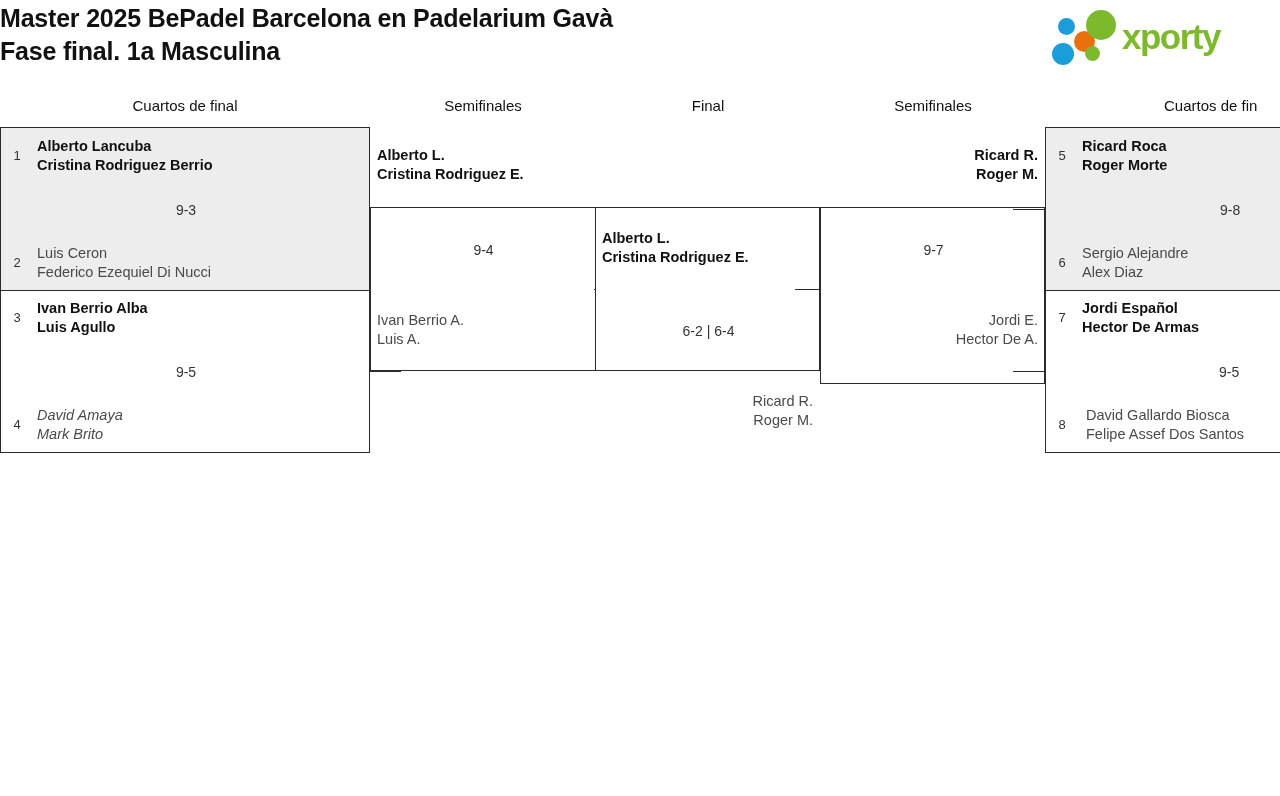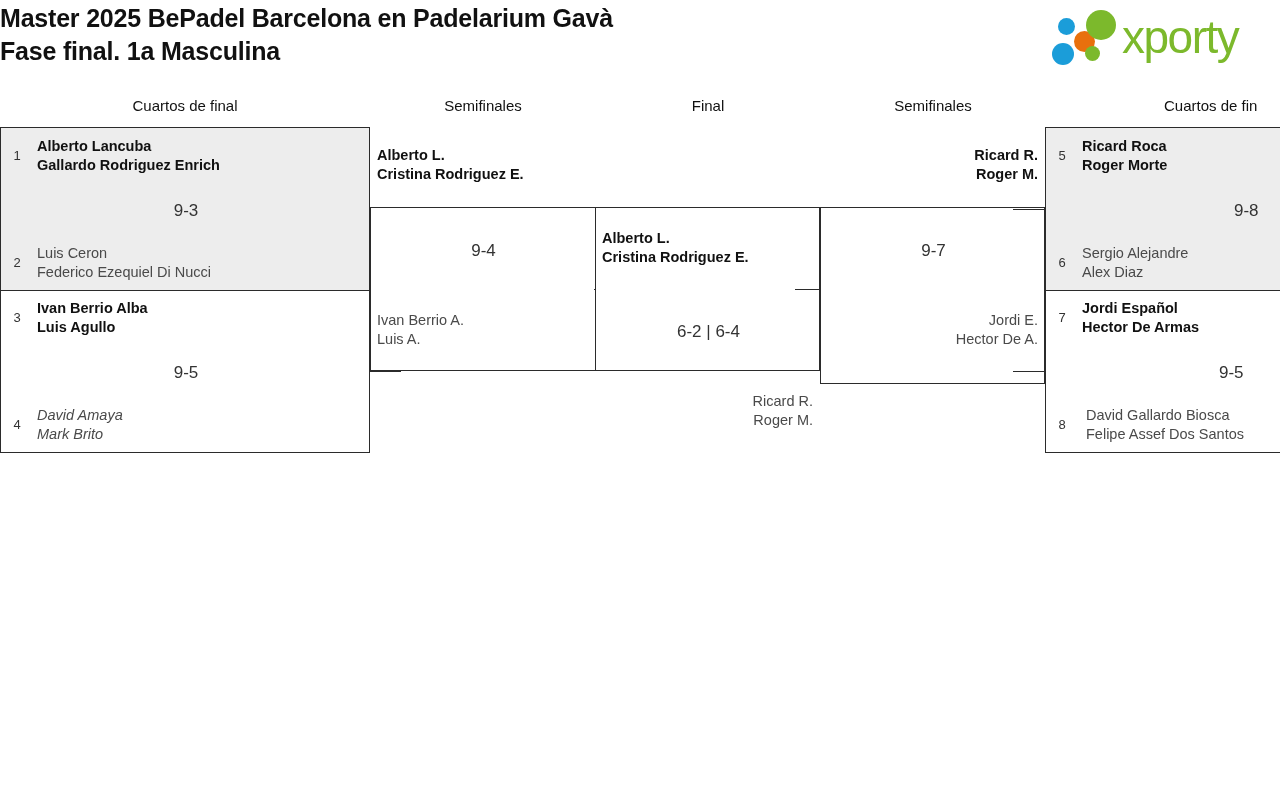--- a/index.html
+++ b/index.html
@@ -48,22 +48,22 @@
   }
   .dot { position: absolute; border-radius: 50%; }
   .dot.d1 { left: 6px;  top: 8px;  width: 17px; height: 17px; background: #1b9dd9; }
   .dot.d2 { left: 0px;  top: 33px; width: 22px; height: 22px; background: #1b9dd9; }
   .dot.d3 { left: 22px; top: 21px; width: 21px; height: 21px; background: #e8700d; }
   .dot.d4 { left: 34px; top: 0px;  width: 30px; height: 30px; background: #7cb92c; }
   .dot.d5 { left: 33px; top: 36px; width: 15px; height: 15px; background: #7cb92c; }
   #logo-word {
     position: absolute;
     left: 82px; top: 2px;
-    font-size: 46px;
-    font-weight: 400;
+    font-size: 35px;
+    font-weight: 700;
     color: #7cb92c;
     letter-spacing: -1.5px;
     line-height: 58px;
   }
 
   
   .round-header {
     position: absolute;
     top: 96px;
     font-size: 15px;
@@ -104,21 +104,21 @@
     text-align: center;
   }
   .team .names { display: block; }
   .team .nm { display: block; }
   .team.winner .nm { font-weight: 700; color: #111111; }
   .team.loser  .nm { font-weight: 400; color: #4a4a4a; }
   .team.align-right { text-align: right; }
 
   .score {
     position: absolute;
-    font-size: 17px;
+    font-size: 14px;
     color: #333333;
     line-height: 19px;
     white-space: nowrap;
   }
   .score.align-center { text-align: center; }
 </style>
 </head>
 <body>
 
 <div id="header">
@@ -143,21 +143,21 @@
 <div class="round-header rh-center" style="left:358px; width:250px;">Semifinales</div>
 <div class="round-header rh-center" style="left:608px; width:200px;">Final</div>
 <div class="round-header rh-center" style="left:808px; width:250px;">Semifinales</div>
 <div class="round-header" style="left:1164px;">Cuartos de fin</div>
 
 <div class="match-box shaded" style="left:0px; top:127px; width:370px; height:164px;">
   <div class="team winner" style="left:10px; top:9px;">
     <span class="seed" style="left:-2px; top:9px;">1</span>
     <span class="names" style="margin-left:26px;">
       <span class="nm">Alberto Lancuba</span>
-      <span class="nm">Gallardo Rodriguez Enrich</span>
+      <span class="nm">Cristina Rodriguez Berrio</span>
     </span>
   </div>
   <div class="score align-center" style="left:60px; top:73px; width:250px;">9-3</div>
   <div class="team loser" style="left:10px; top:116px;">
     <span class="seed" style="left:-2px; top:9px;">2</span>
     <span class="names" style="margin-left:26px;">
       <span class="nm">Luis Ceron</span>
       <span class="nm">Federico Ezequiel Di Nucci</span>
     </span>
   </div>
@@ -240,21 +240,21 @@
 <div class="connector" style="left:1013px; top:371px; width:32px;"></div>
 
 <div class="match-box shaded" style="left:1045px; top:127px; width:280px; height:164px;">
   <div class="team winner" style="left:10px; top:9px;">
     <span class="seed" style="left:-2px; top:9px;">5</span>
     <span class="names" style="margin-left:26px;">
       <span class="nm">Ricard Roca</span>
       <span class="nm">Roger Morte</span>
     </span>
   </div>
-  <div class="score" style="left:188px; top:73px;">9-8</div>
+  <div class="score" style="left:174px; top:73px;">9-8</div>
   <div class="team loser" style="left:10px; top:116px;">
     <span class="seed" style="left:-2px; top:9px;">6</span>
     <span class="names" style="margin-left:26px;">
       <span class="nm">Sergio Alejandre</span>
       <span class="nm">Alex Diaz</span>
     </span>
   </div>
 </div>
 
 <div class="match-box" style="left:1045px; top:290px; width:280px; height:163px;">

